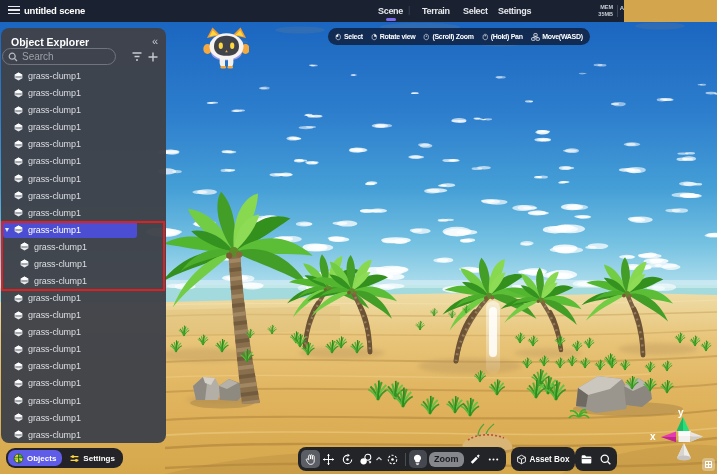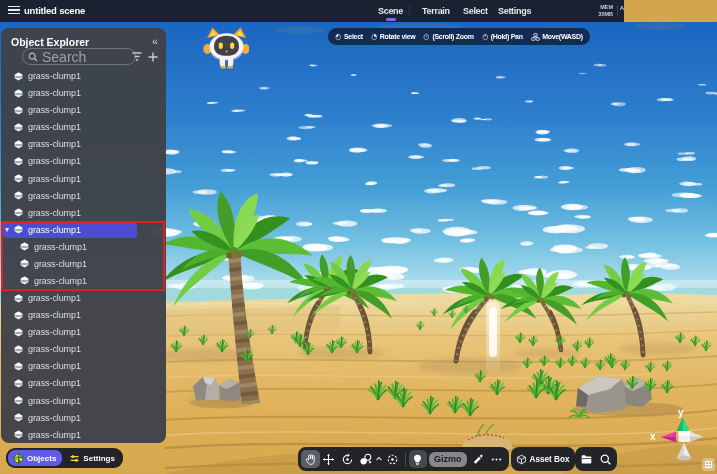--- a/index.html
+++ b/index.html
@@ -12,21 +12,21 @@
 .tabs { position:absolute; top:0; left:0; height:22px; font-size:9px; font-weight:bold; color:#e6e8ec; letter-spacing:-0.3px; }
 .tabs .tb { position:absolute; top:6px; }
 .tabs .active::after { content:""; position:absolute; left:50%; transform:translateX(-50%); bottom:-4.5px; width:10px; height:2.5px; border-radius:2px; background:#7c6cf0; }
 .tabs .sep { position:absolute; top:5px; color:#39455a; font-weight:normal; }
 #mem { position:absolute; right:11px; top:4px; text-align:right; color:#c9cdd6; font-size:5.5px; line-height:6.5px; font-weight:bold; }
 #mem::after { content:""; position:absolute; right:-5px; top:1px; height:12px; width:1px; background:#3a4456; }
 #memx { position:absolute; right:0px; top:5px; color:#c9cdd6; font-size:6px; font-weight:bold; }
 #panel { position:absolute; left:1px; top:28px; width:165px; height:415px; background:rgba(63,66,73,0.97); border-radius:8px; color:#dde0e5; overflow:hidden; }
 #panel .hdr { position:absolute; left:10px; top:8px; font-size:10.5px; font-weight:bold; color:#fff; }
 #panel .coll { position:absolute; right:10px; top:7px; font-size:11px; color:#c6c9cf; letter-spacing:-2px; }
-#srch { position:absolute; left:21px; top:20px; width:114px; height:17px; border:1px solid #71747c; border-radius:9px; display:flex; align-items:center; padding-left:5px; color:#9da0a8; font-size:14px; gap:4px; }
+#srch { position:absolute; left:1px; top:20px; width:114px; height:17px; border:1px solid #71747c; border-radius:9px; display:flex; align-items:center; padding-left:5px; color:#9da0a8; font-size:10px; gap:4px; }
 #srch svg { flex:0 0 auto; }
 .ficon { position:absolute; top:24px; }
 #rows { position:absolute; left:0; top:39.5px; width:138px; }
 .row { height:17.08px; display:flex; align-items:center; padding-left:13px; font-size:9px; letter-spacing:-0.1px; color:#dcdfe4; position:relative; }
 .row .ric { margin-right:5px; flex:0 0 auto; }
 .row.child { padding-left:19px; }
 .row.sel { background:#4b4dd2; border-radius:3px; margin:0 2px; padding-left:11px; color:#fff; }
 .row.sel .caret { position:absolute; left:2px; top:3.5px; font-size:8px; color:#e8e9f5; }
 .row.sel .ric { margin-left:0; }
 #redbox { position:absolute; left:0px; top:193px; width:164px; height:70px; border:2px solid #e02020; pointer-events:none; }
@@ -1126,21 +1126,21 @@
           <circle cx="7" cy="7" r="1.4" fill="#fff"></circle>
         </svg>
       </span>
 <span class="vsep"></span>
 <span class="tbtn lit">
         <svg class="ti" viewBox="0 0 14 14">
           <path d="M7,1.8 C9.3,1.8 10.8,3.4 10.8,5.5 C10.8,7 9.9,7.8 9.3,8.7 L9.3,9.6 L4.7,9.6 L4.7,8.7 C4.1,7.8 3.2,7 3.2,5.5 C3.2,3.4 4.7,1.8 7,1.8 Z" fill="#fff"></path>
           <path d="M5.2,11 L8.8,11 M5.8,12.5 L8.2,12.5" stroke="#fff" stroke-width="1"></path>
         </svg>
       </span>
-<span class="gizmo">Gizmo</span>
+<span class="gizmo">Zoom</span>
 <span class="tbtn">
         <svg class="ti" viewBox="0 0 14 14">
           <path d="M3,11 L8.6,5.4 L10.6,7.4 L5,13 Z M9.4,4.6 L11.4,6.6 L12.4,5.6 L10.4,3.6 Z" fill="#fff" transform="translate(0,-1.4)"></path>
           <path d="M11.5,1.2 L11.9,2.4 L13.1,2.8 L11.9,3.2 L11.5,4.4 L11.1,3.2 L9.9,2.8 L11.1,2.4 Z" fill="#fff"></path>
         </svg>
       </span>
 <span class="tbtn">
         <svg class="ti" viewBox="0 0 14 14">
           <circle cx="3" cy="7" r="1.1" fill="#fff"></circle>
           <circle cx="7" cy="7" r="1.1" fill="#fff"></circle>

